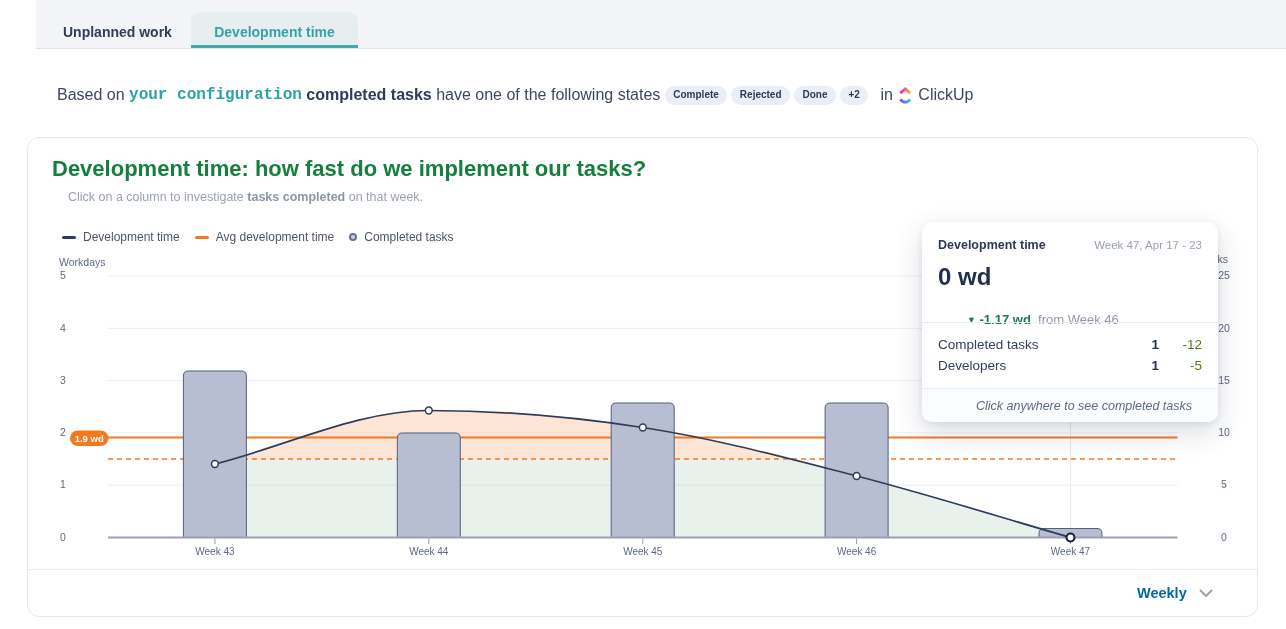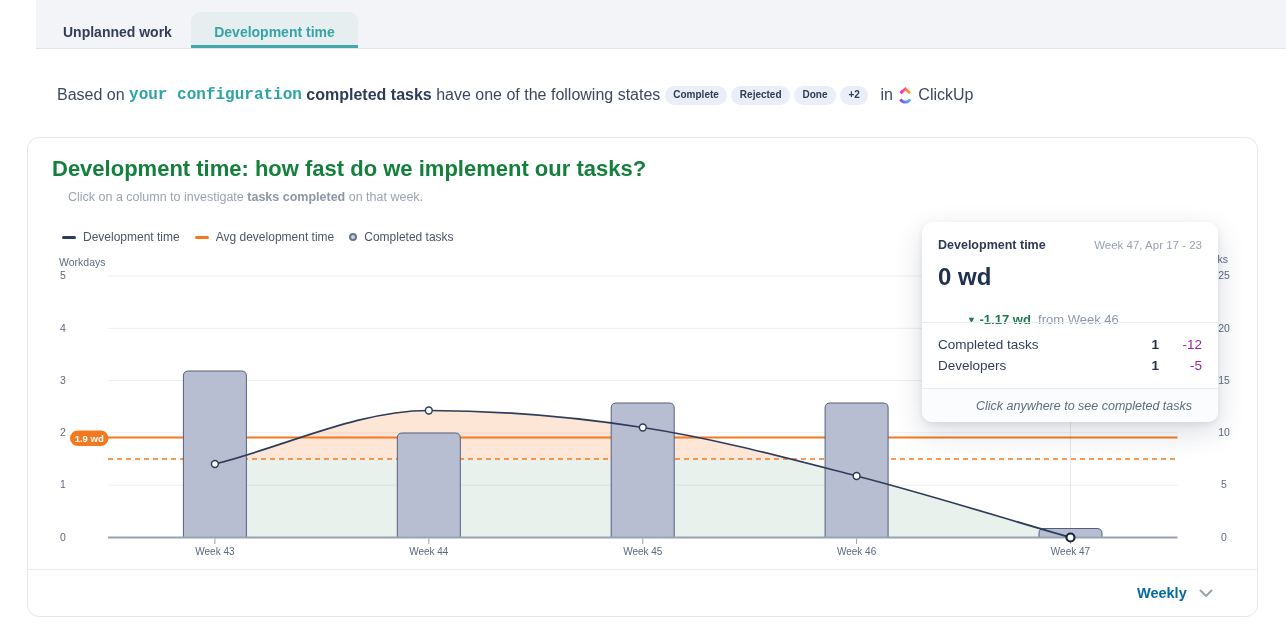--- a/index.html
+++ b/index.html
@@ -33,21 +33,21 @@
   .tip-head { position:absolute; left:16px; right:16px; top:16px; }
   .tip-title { font-size:12.5px; font-weight:700; color:#2e3b55; float:left; }
   .tip-date { font-size:11.5px; color:#98a1b1; float:right; margin-top:1px; }
   .tip-big { position:absolute; left:16px; top:41px; font-size:24px; font-weight:700; color:#20304f; }
   .tip-delta { position:absolute; left:16px; top:90px; font-size:13px;margin-left:29px; }
   .tip-delta .dn { color:#1d7a4b; font-weight:700; }
   .tip-delta .from { color:#8d97a7; font-size:13px; font-weight:400; }
   .tip hr { position:absolute; border:none; border-top:1px solid #e9ecf1; left:0; width:296px; }
   .tip-row { position:absolute; left:16px; right:16px; font-size:13.5px; color:#33405c; }
   .tip-row .v { position:absolute; right:43px; font-weight:700; color:#25324f; }
-  .tip-row .d { position:absolute; right:0; color:#a21caf;margin-left:44px; }
+  .tip-row .d { position:absolute; right:0; color:#4d7c0f;margin-left:44px; }
   .tip-footbg { position:absolute; left:0; right:0; top:167px; bottom:0; background:#fbfcfd; border-radius:0 0 10px 10px; }
   .tip-foot { position:absolute; left:0; right:0; top:177px; text-align:center; font-size:12.5px; font-style:italic; color:#5d6c80;padding-left:28px; }
 
   
   .foot-div { position:absolute; left:28px; top:569px; width:1229px; border-top:1px solid #e9ecf1; }
   .weekly { position:absolute; left:1137px; top:585px; font-size:14.5px; font-weight:700; color:#0369a1; }
 </style>
 </head>
 <body>
 

